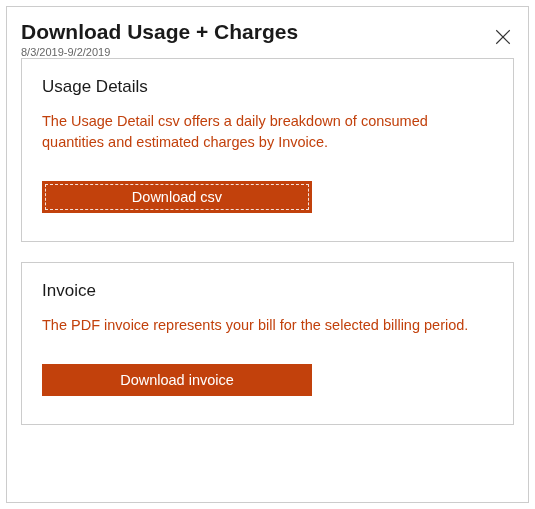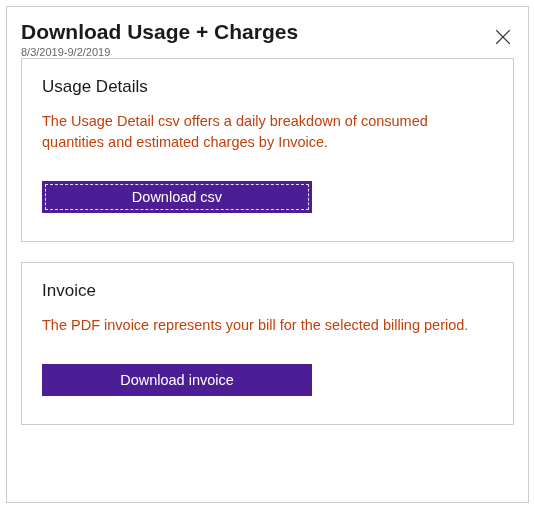--- a/index.html
+++ b/index.html
@@ -63,21 +63,21 @@
       color: #1a1a1a;
       margin-bottom: 14px;
     }
     .card-desc {
       font-size: 14.5px;
       color: #c2410c;
       line-height: 1.45;
       margin-bottom: 28px;
     }
     .primary-btn {
-      background: #4c1d95;
+      background: #c2410c;
       color: #ffffff;
       border: none;
       font-size: 14.5px;
       font-family: inherit;
       padding: 8px 0;
       width: 270px;
       text-align: center;
       cursor: pointer;
     }
     .primary-btn.focused {

